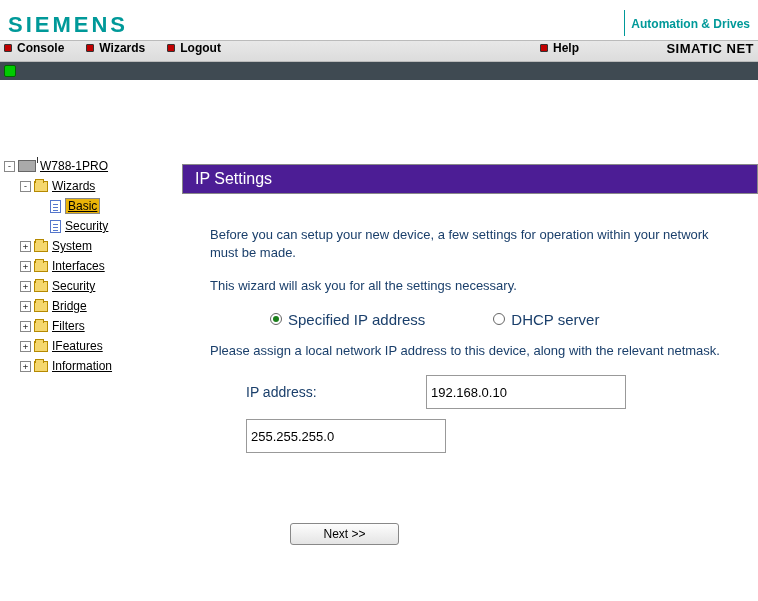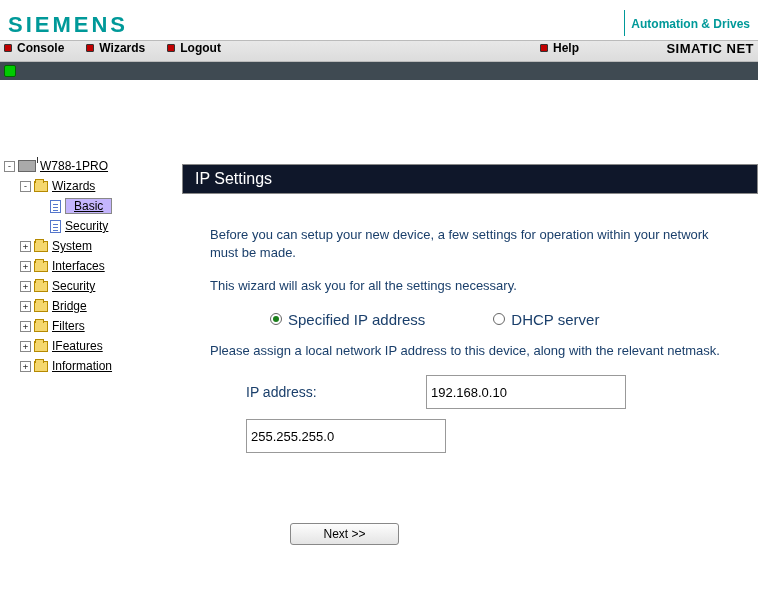--- a/index.html
+++ b/index.html
@@ -170,29 +170,29 @@
   }
   .page-icon::before { top:3px; }
   .page-icon::after { top:6px; box-shadow: 0 3px 0 #5577cc; }
   .tree-label {
     text-decoration: underline;
     color: #000;
     cursor: pointer;
   }
   .tree-label.selected {
     border: 1px solid #888;
-    background: #c4b5fd;
-    padding: 0 8px;
+    background: #eab308;
+    padding: 0 2px;
   }
   .main {
     flex: 1;
     padding: 0;
   }
   .panel-title {
-    background: #0f172a;
+    background: #4c1d95;
     color: #fff;
     font-size: 16px;
     padding: 5px 12px;
     border: 1px solid #888;
   }
   .panel-body {
     padding: 32px 28px 10px 28px;
     color: #1a3f6b;
     font-size: 13px;
   }

